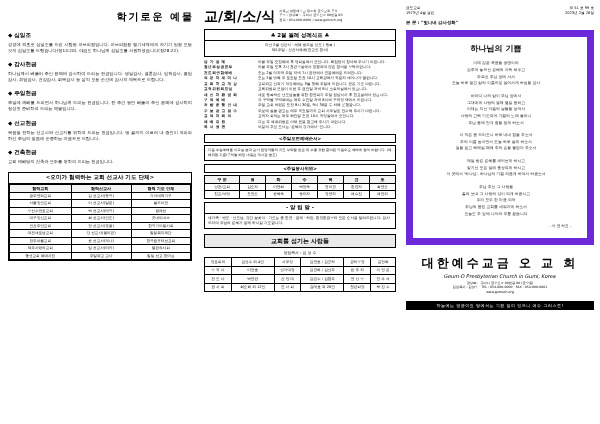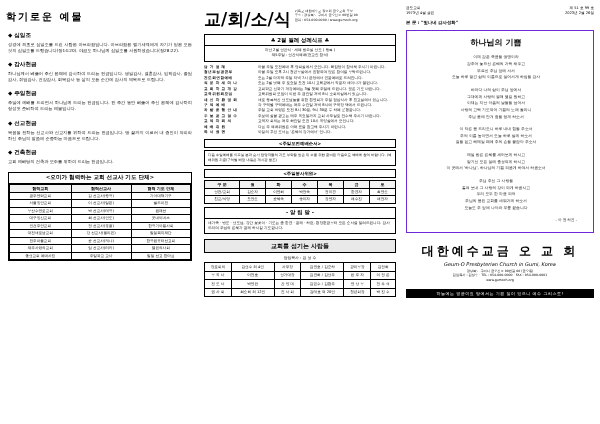--- a/index.html
+++ b/index.html
@@ -11,21 +11,21 @@
     overflow:hidden;
   }
   .sheet{position:relative;width:600px;height:424px;}
   .col{position:absolute;top:0;height:424px;box-sizing:border-box;}
   .c1{left:0;width:200px;padding:8px 6px;}
   .c2{left:200px;width:200px;padding:6px 4px;}
   .c3{left:400px;width:200px;padding:6px 6px;}
 
   
   .c1-title{
-    text-align:left;font-size:10px;font-weight:bold;letter-spacing:2px;
+    text-align:right;font-size:10px;font-weight:bold;letter-spacing:2px;
     margin:2px 0 8px 0;
   }
   .sec{margin:0 2px 7px 2px;}
   .sec-h{font-size:5.6px;font-weight:bold;margin-bottom:2px;}
   .sec-b{font-size:4.2px;line-height:1.45;text-align:justify;color:#111;}
 
   
   .tblwrap{margin:6px 2px 0 2px;border:1px solid #000;}
   .tbl-title{
     text-align:center;font-size:5.6px;font-weight:bold;
@@ -36,21 +36,21 @@
     border:1px solid #000;font-size:3.6px;line-height:1.25;
     padding:1px 1px;text-align:center;vertical-align:middle;
   }
   .hdr td{font-weight:bold;font-size:4px;background:#f3f3f3;}
 
   
   .masthead{
     display:flex;align-items:flex-start;gap:4px;margin-bottom:3px;
   }
   .mast-title{
-    font-size:17px;font-weight:bold;letter-spacing:0px;white-space:nowrap;
+    font-size:14px;font-weight:bold;letter-spacing:0px;white-space:nowrap;
     padding-top:2px;
   }
   .mast-sub{font-size:3.2px;line-height:1.35;color:#111;padding-top:3px;}
 
   .box{border:1px solid #000;margin-bottom:3px;}
   .box-head{
     text-align:center;font-size:5.4px;font-weight:bold;padding:1.5px 0;
     border-bottom:1px solid #000;
   }
   .box-body{font-size:3.6px;line-height:1.5;padding:2px 3px;}
@@ -71,21 +71,21 @@
     border:1px solid #000;background:#e9e9e9;padding:1.5px 0;margin:5px 0 0 0;
   }
   .hymn-sub{text-align:center;font-size:3.8px;margin:2px 0 2px 0;}
   .people td{font-size:3.6px;padding:1.5px 1px;}
 
   
   .c3-top{display:flex;justify-content:space-between;font-size:3.6px;line-height:1.45;}
   .c3-top .right{text-align:right;}
   .c3-verse{font-size:4.4px;font-weight:bold;margin:4px 0 5px 0;}
 
-  .poembox{border:1px solid #6d28d9;padding:6px 16px 8px 8px;}
+  .poembox{border:7px solid #6d28d9;padding:6px 16px 8px 8px;}
   .poem-title{text-align:center;font-size:8px;font-weight:bold;margin-bottom:6px;}
   .poem{font-size:3.8px;line-height:1.75;text-align:center;color:#111;}
   .poem .stz{margin-bottom:6px;}
   .poem .amen{text-align:right;font-size:3.6px;margin-top:6px;}
 
   .church-name{
     text-align:center;font-size:12px;font-weight:bold;letter-spacing:3px;
     margin:10px 0 1px 0;
   }
   .church-en{text-align:center;font-size:5px;font-style:italic;}

